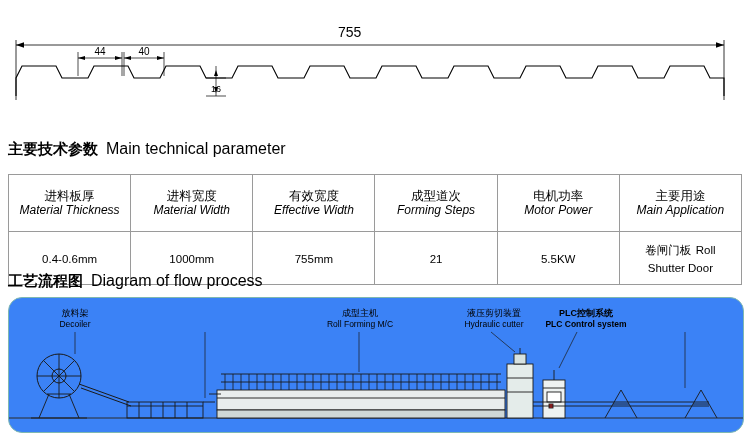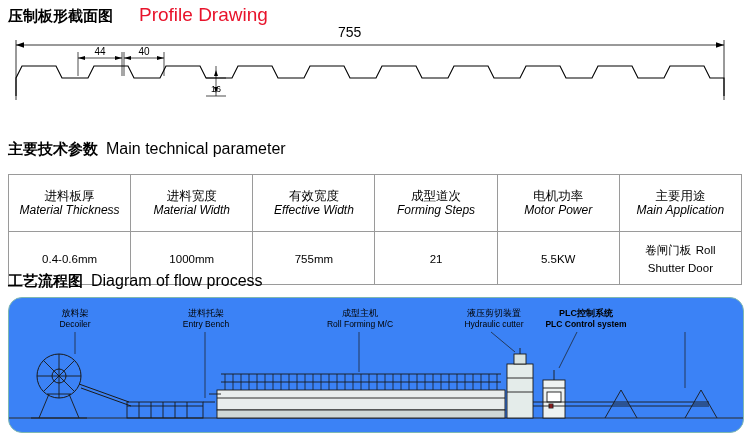--- a/index.html
+++ b/index.html
@@ -106,23 +106,20 @@
     white-space: nowrap;
   }
   .lbl .cn { font-size: 9px; color: #000; display:block; }
   .lbl .en { font-size: 8.5px; color: #000; display:block; }
 </style>
 </head>
 <body>
 
 <div id="profile-block">
 
-  <div class="section-head" style="left:8px; top:4px;">
-    <span class="head-cn">压制板形截面图</span><span class="head-en-red">Profile Drawing</span>
-  </div>
 
   <svg id="profile-svg" width="750" height="128" viewBox="0 0 750 128">
 
     <g stroke="#000" stroke-width="0.8" fill="none">
       <line x1="16" y1="45" x2="724" y2="45"></line>
       <line x1="16" y1="40" x2="16" y2="100"></line>
       <line x1="724" y1="40" x2="724" y2="100"></line>
       <path d="M16,45 L24,42.2 L24,47.8 Z" fill="#000" stroke="none"></path>
       <path d="M724,45 L716,42.2 L716,47.8 Z" fill="#000" stroke="none"></path>
     </g>
@@ -355,24 +352,20 @@
       <line x1="482" y1="34" x2="506" y2="54"></line>
       <line x1="568" y1="34" x2="550" y2="70"></line>
       <line x1="676" y1="34" x2="676" y2="90"></line>
     </g>
   </svg>
 
   <div class="lbl" style="left:36px; top:10px; width:60px;">
     <span class="cn">放料架</span>
     <span class="en">Decoiler</span>
   </div>
-  <div class="lbl" style="left:164px; top:10px; width:66px;">
-    <span class="cn">进料托架</span>
-    <span class="en">Entry Bench</span>
-  </div>
   <div class="lbl" style="left:306px; top:10px; width:90px;">
     <span class="cn">成型主机</span>
     <span class="en">Roll Forming M/C</span>
   </div>
   <div class="lbl" style="left:440px; top:10px; width:90px;">
     <span class="cn">液压剪切装置</span>
     <span class="en">Hydraulic cutter</span>
   </div>
   <div class="lbl" style="left:525px; top:10px; width:104px;font-weight:bold;">
     <span class="cn">PLC控制系统</span>

